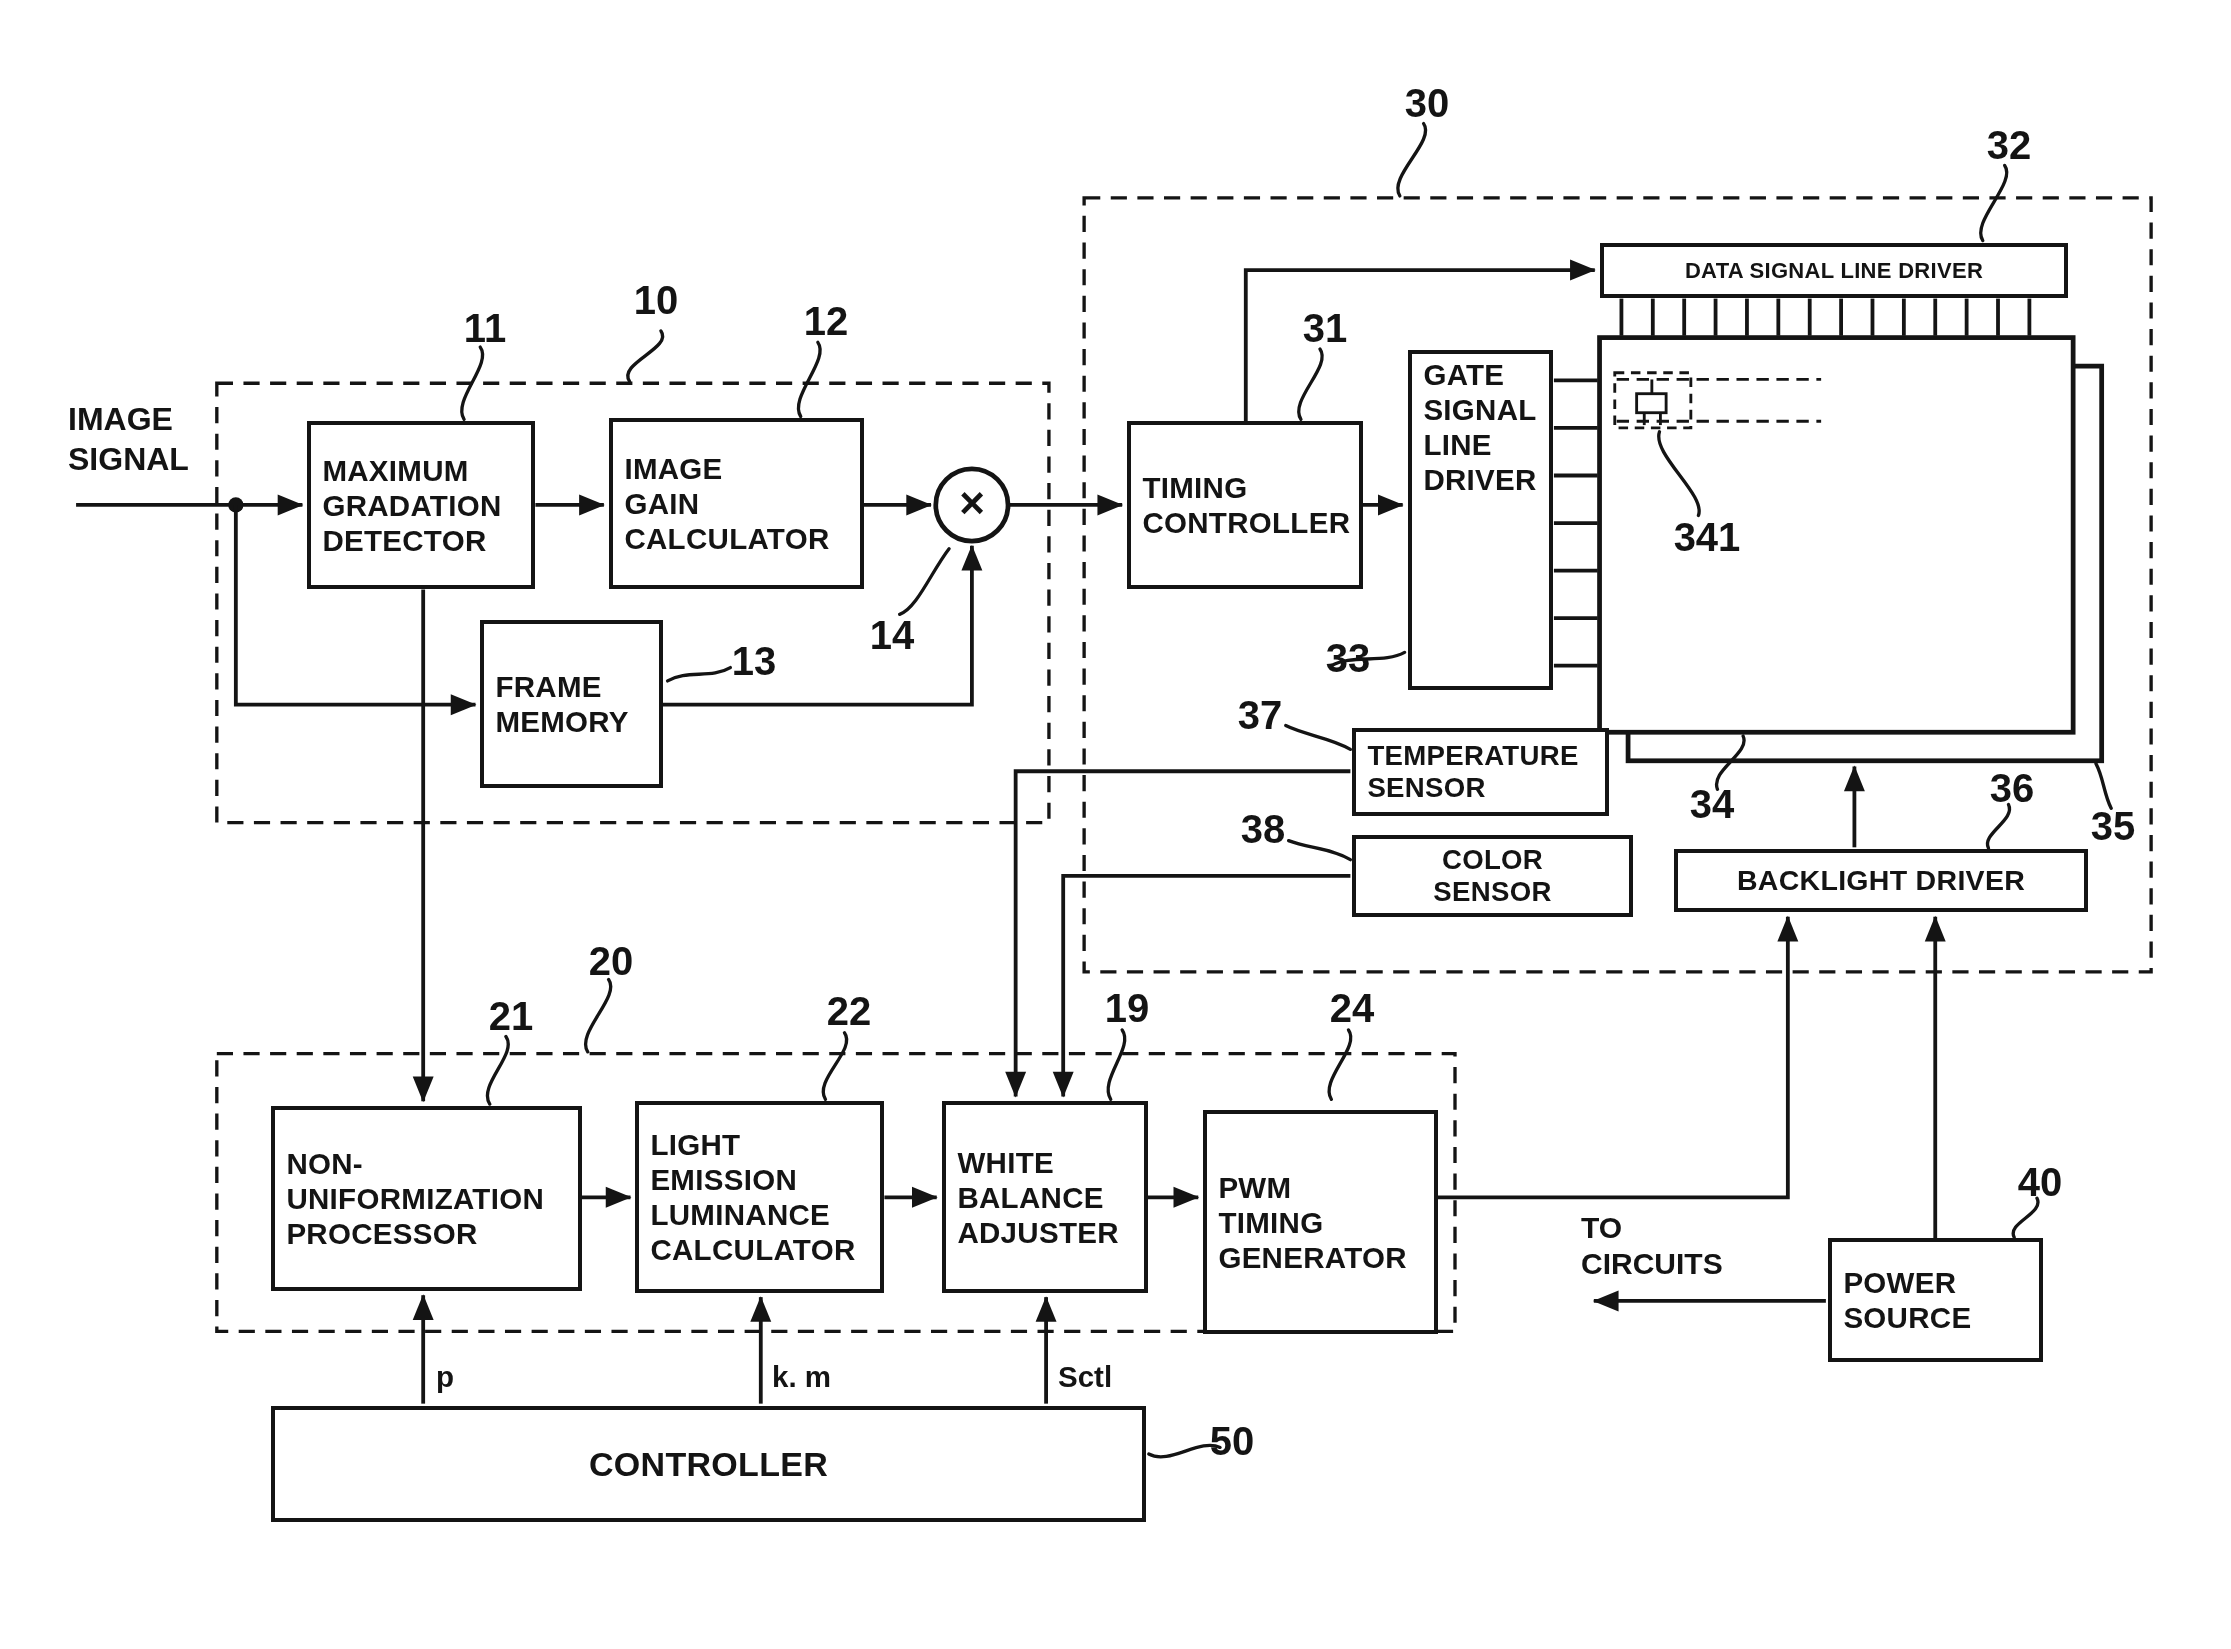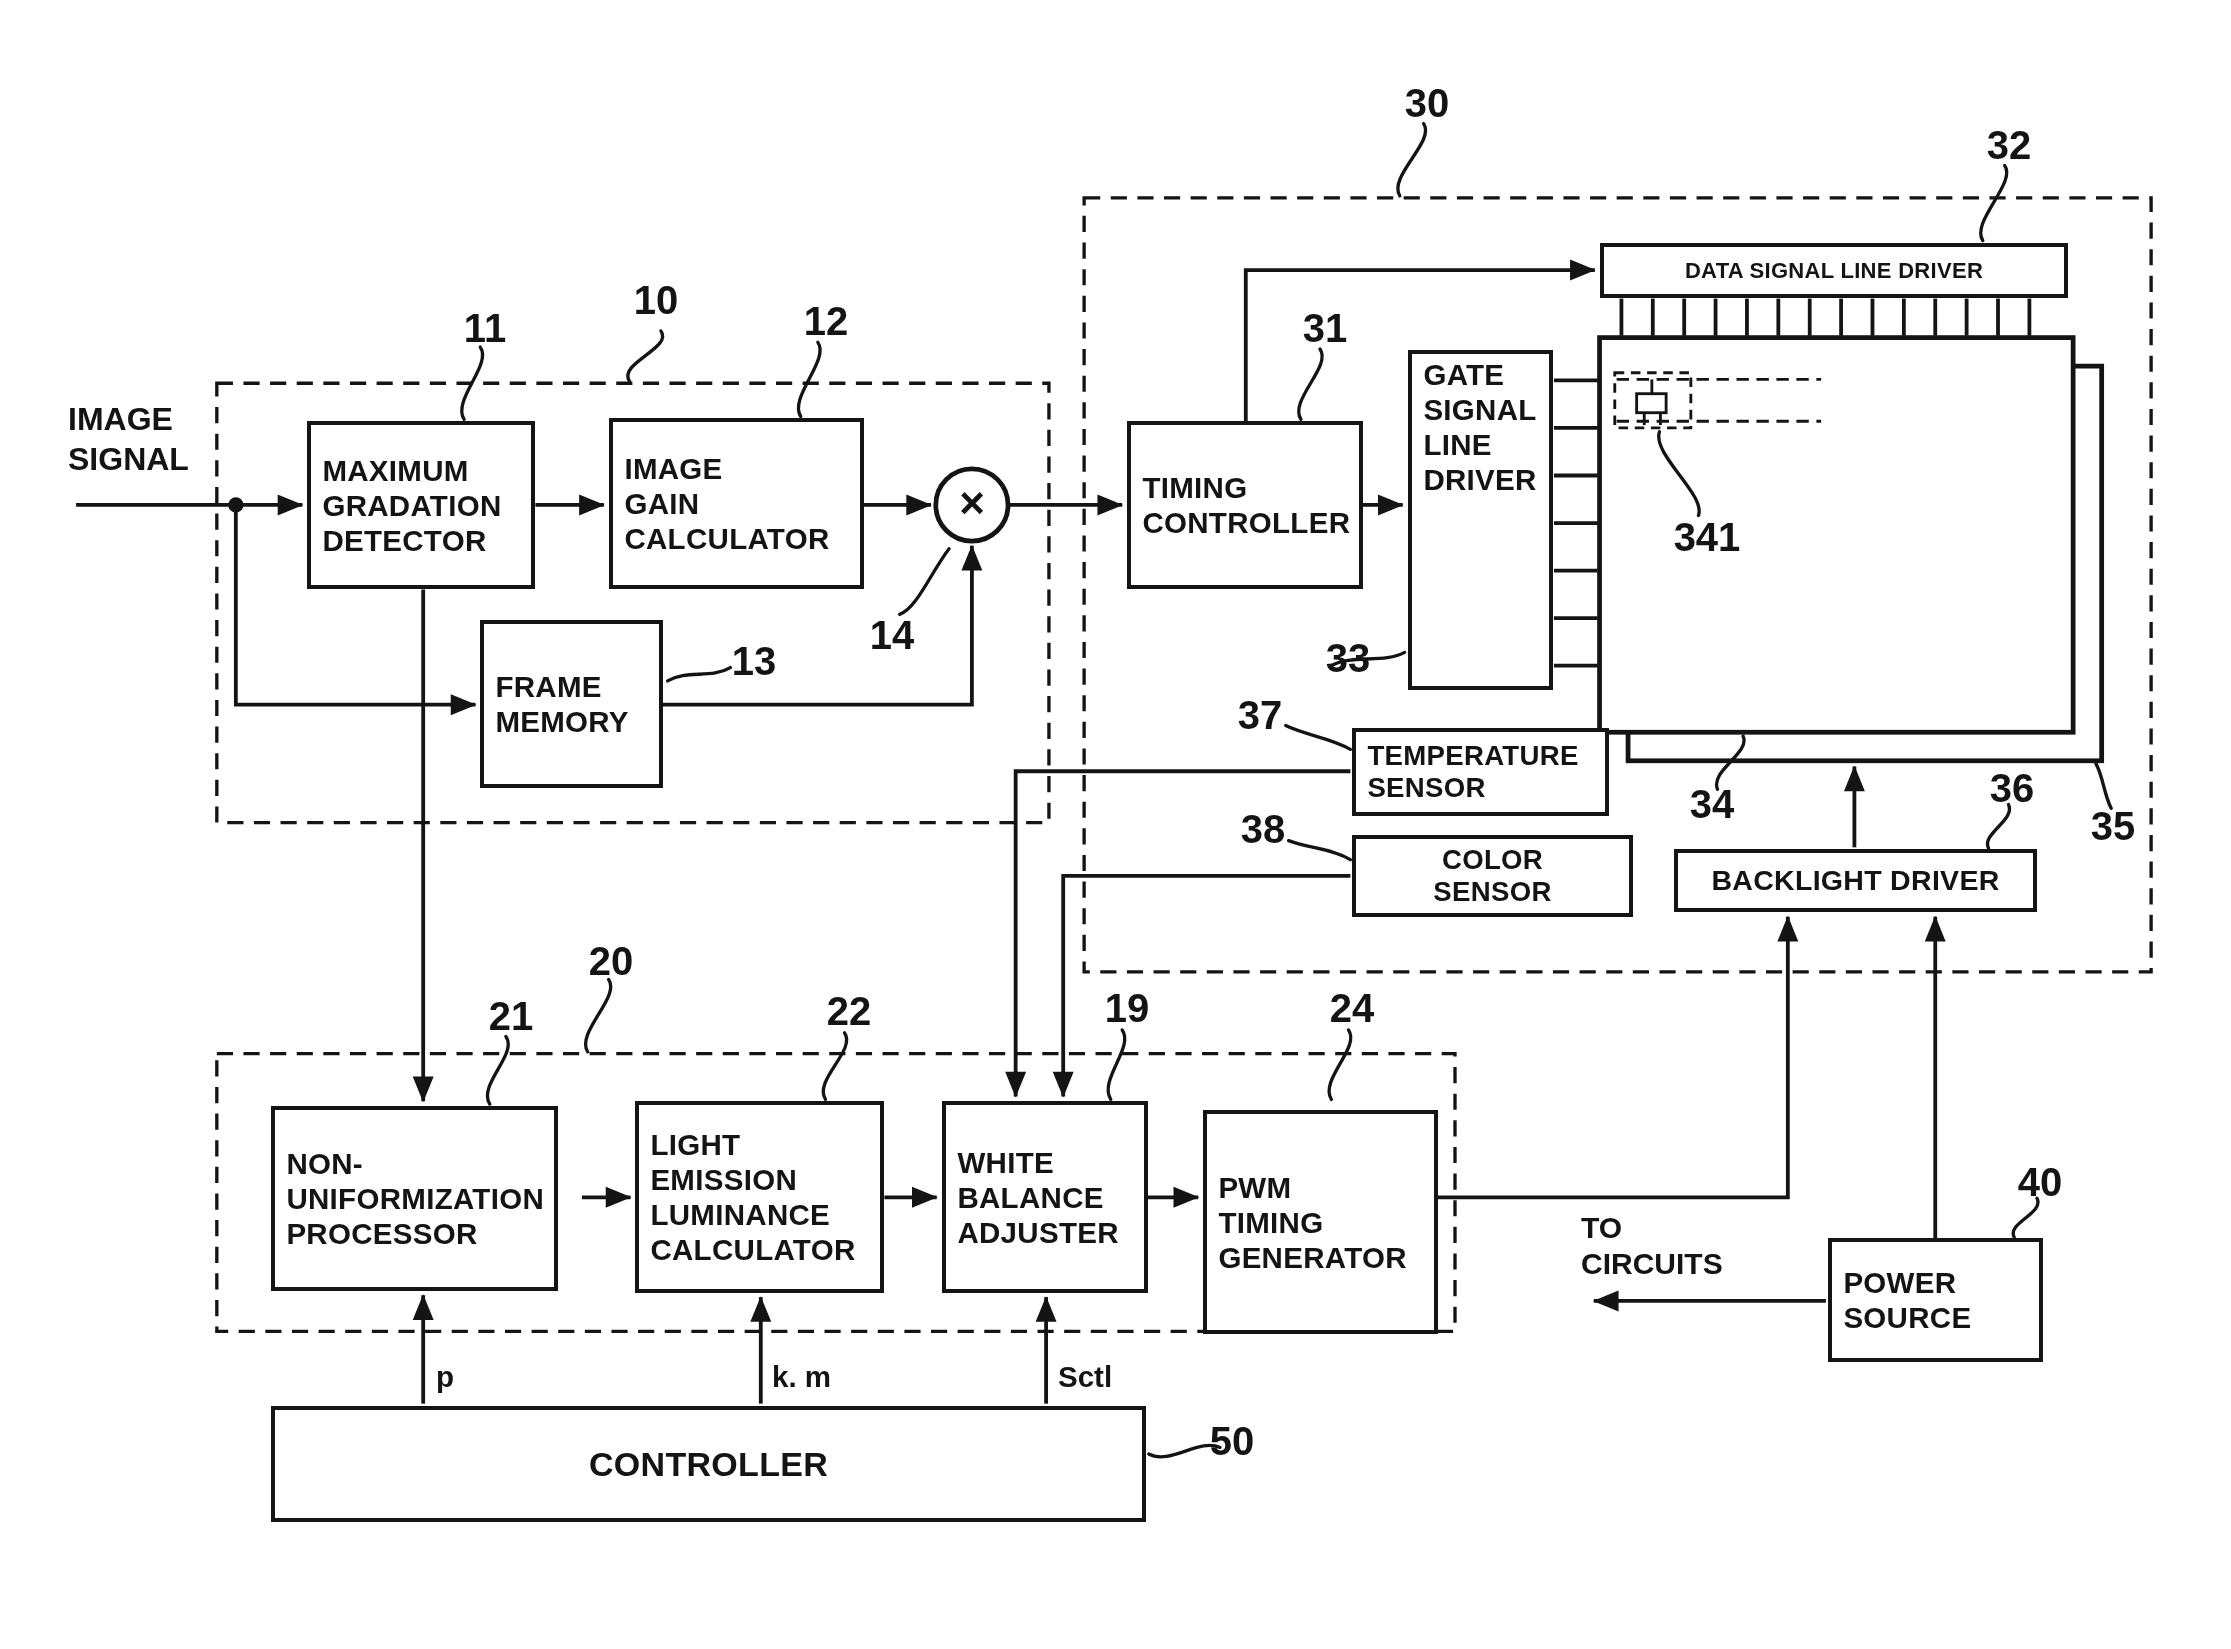--- a/index.html
+++ b/index.html
@@ -154,22 +154,22 @@
 CONTROLLER</div>
   <div class="box center" style="left:1600px;top:243px;width:468px;height:55px;font-size:22px">DATA SIGNAL LINE DRIVER</div>
   <div class="box top" style="left:1408px;top:350px;width:145px;height:340px">GATE
 SIGNAL
 LINE
 DRIVER</div>
   <div class="box" style="left:1352px;top:728px;width:257px;height:88px;font-size:27.6px;line-height:32px">TEMPERATURE
 SENSOR</div>
   <div class="box center" style="left:1352px;top:835px;width:281px;height:82px;font-size:27.6px;line-height:32px">COLOR
 SENSOR</div>
-  <div class="box center" style="left:1674px;top:849px;width:363px;height:63px;font-size:28.5px">BACKLIGHT DRIVER</div>
-  <div class="box" style="left:271px;top:1106px;width:287px;height:185px">NON-
+  <div class="box center" style="left:1674px;top:849px;width:414px;height:63px;font-size:28.5px">BACKLIGHT DRIVER</div>
+  <div class="box" style="left:271px;top:1106px;width:311px;height:185px">NON-
 UNIFORMIZATION
 PROCESSOR</div>
   <div class="box" style="left:635px;top:1101px;width:249px;height:192px">LIGHT
 EMISSION
 LUMINANCE
 CALCULATOR</div>
   <div class="box" style="left:942px;top:1101px;width:206px;height:192px">WHITE
 BALANCE
 ADJUSTER</div>
   <div class="box" style="left:1203px;top:1110px;width:235px;height:224px">PWM

